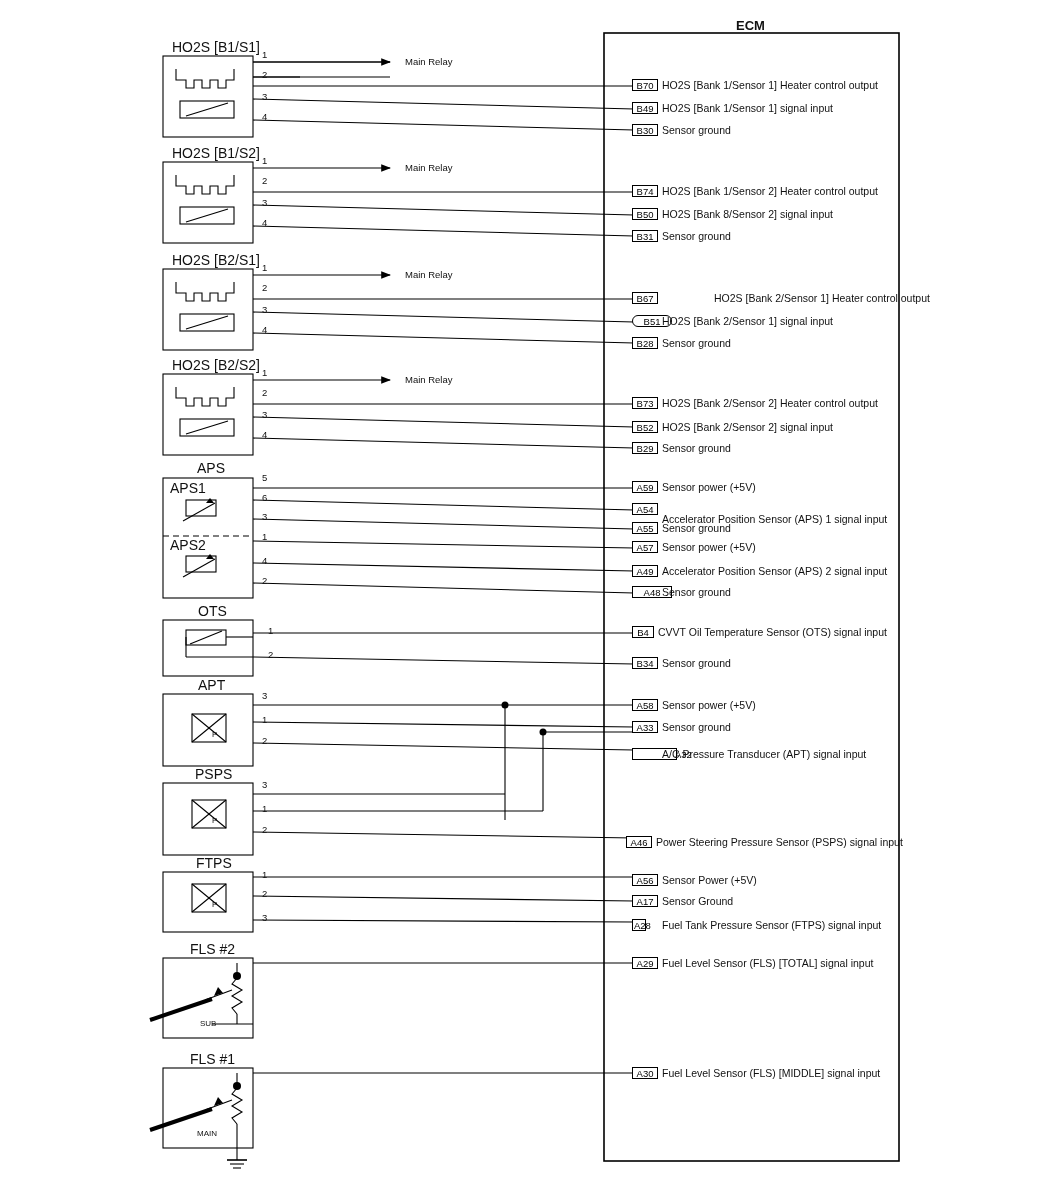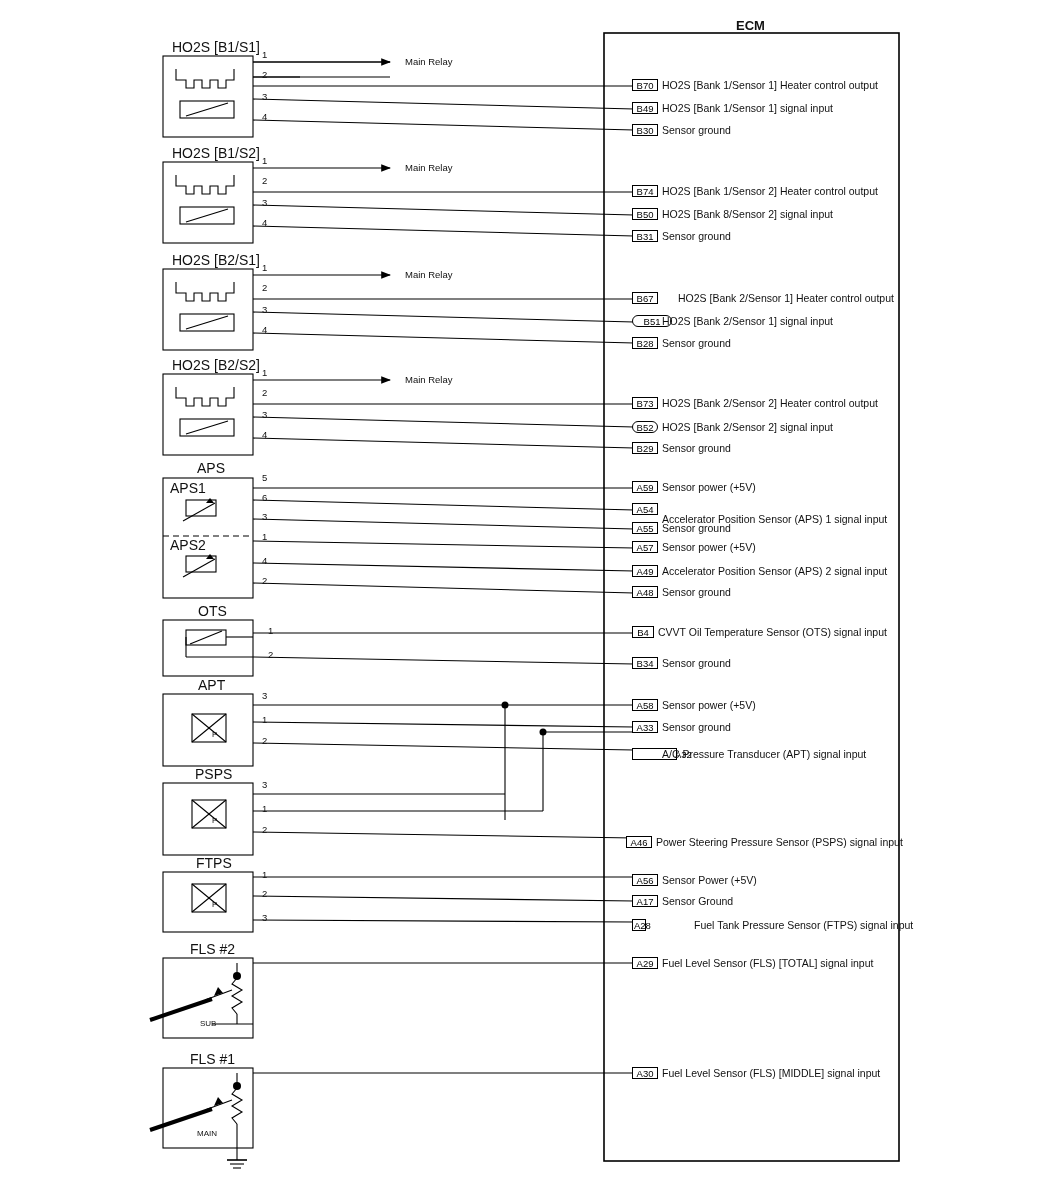--- a/index.html
+++ b/index.html
@@ -287,53 +287,53 @@
   <div class="pinbox" style="left:632px; top:185px; width:26px;">B74</div>
   <div class="lbl" style="left:662px; top:185px;">HO2S [Bank 1/Sensor 2] Heater control output</div>
 
   <div class="pinbox" style="left:632px; top:208px; width:26px;">B50</div>
   <div class="lbl" style="left:662px; top:208px;">HO2S [Bank 8/Sensor 2] signal input</div>
 
   <div class="pinbox" style="left:632px; top:230px; width:26px;">B31</div>
   <div class="lbl" style="left:662px; top:230px;">Sensor ground</div>
 
   <div class="pinbox" style="left:632px; top:292px; width:26px;">B67</div>
-  <div class="lbl" style="left:662px; top:292px;padding-left:16px;">HO2S [Bank 2/Sensor 1] Heater control output</div>
+  <div class="lbl" style="left:698px; top:292px;padding-left:16px;">HO2S [Bank 2/Sensor 1] Heater control output</div>
 
   <div class="pinbox" style="left:632px; top:315px; width:40px;border-radius:6px;">B51</div>
   <div class="lbl" style="left:662px; top:315px;">HO2S [Bank 2/Sensor 1] signal input</div>
 
   <div class="pinbox" style="left:632px; top:337px; width:26px;">B28</div>
   <div class="lbl" style="left:662px; top:337px;">Sensor ground</div>
 
   <div class="pinbox" style="left:632px; top:397px; width:26px;">B73</div>
   <div class="lbl" style="left:662px; top:397px;">HO2S [Bank 2/Sensor 2] Heater control output</div>
 
-  <div class="pinbox" style="left:632px; top:421px; width:26px;border-radius:6px;">B52</div>
+  <div class="pinbox" style="left:632px; top:421px; width:26px;">B52</div>
   <div class="lbl" style="left:662px; top:421px;">HO2S [Bank 2/Sensor 2] signal input</div>
 
   <div class="pinbox" style="left:632px; top:442px; width:26px;">B29</div>
   <div class="lbl" style="left:662px; top:442px;">Sensor ground</div>
 
   <div class="pinbox" style="left:632px; top:481px; width:26px;">A59</div>
   <div class="lbl" style="left:662px; top:481px;">Sensor power (+5V)</div>
 
   <div class="pinbox" style="left:632px; top:503px; width:26px;">A54</div>
   <div class="lbl" style="left:662px; top:483px;margin-top:30px;">Accelerator Position Sensor (APS) 1 signal input</div>
 
   <div class="pinbox" style="left:632px; top:522px; width:26px;">A55</div>
   <div class="lbl" style="left:662px; top:522px;">Sensor ground</div>
 
   <div class="pinbox" style="left:632px; top:541px; width:26px;text-decoration:underline;">A57</div>
   <div class="lbl" style="left:662px; top:541px;">Sensor power (+5V)</div>
 
   <div class="pinbox" style="left:632px; top:565px; width:26px;">A49</div>
   <div class="lbl" style="left:662px; top:565px;">Accelerator Position Sensor (APS) 2 signal input</div>
 
-  <div class="pinbox" style="left:632px; top:586px; width:26px;">A48</div>
+  <div class="pinbox" style="left:632px; top:586px; width:40px;">A48</div>
   <div class="lbl" style="left:662px; top:586px;">Sensor ground</div>
 
   <div class="pinbox" style="left:632px; top:626px; width:22px;text-decoration:underline;">B4</div>
   <div class="lbl" style="left:658px; top:626px;">CVVT Oil Temperature Sensor (OTS) signal input</div>
 
   <div class="pinbox" style="left:632px; top:657px; width:26px;">B34</div>
   <div class="lbl" style="left:662px; top:657px;">Sensor ground</div>
 
   <div class="pinbox" style="left:632px; top:699px; width:26px;">A58</div>
   <div class="lbl" style="left:662px; top:699px;">Sensor power (+5V)</div>
@@ -347,21 +347,21 @@
   <div class="pinbox" style="left:626px; top:836px; width:26px;">A46</div>
   <div class="lbl" style="left:656px; top:836px;">Power Steering Pressure Sensor (PSPS) signal input</div>
 
   <div class="pinbox" style="left:632px; top:874px; width:26px;">A56</div>
   <div class="lbl" style="left:662px; top:874px;">Sensor Power (+5V)</div>
 
   <div class="pinbox" style="left:632px; top:895px; width:26px;">A17</div>
   <div class="lbl" style="left:662px; top:895px;">Sensor Ground</div>
 
   <div class="pinbox" style="left:632px; top:919px; width:14px;">A28</div>
-  <div class="lbl" style="left:662px; top:919px;margin-left:32px;">Fuel Tank Pressure Sensor (FTPS) signal input</div>
+  <div class="lbl" style="left:662px; top:919px;">Fuel Tank Pressure Sensor (FTPS) signal input</div>
 
   <div class="pinbox" style="left:632px; top:957px; width:26px;">A29</div>
   <div class="lbl" style="left:662px; top:957px;">Fuel Level Sensor (FLS) [TOTAL] signal input</div>
 
   <div class="pinbox" style="left:632px; top:1067px; width:26px;">A30</div>
   <div class="lbl" style="left:662px; top:1067px;">Fuel Level Sensor (FLS) [MIDDLE] signal input</div>
 
 </div>
 
 </body></html>

